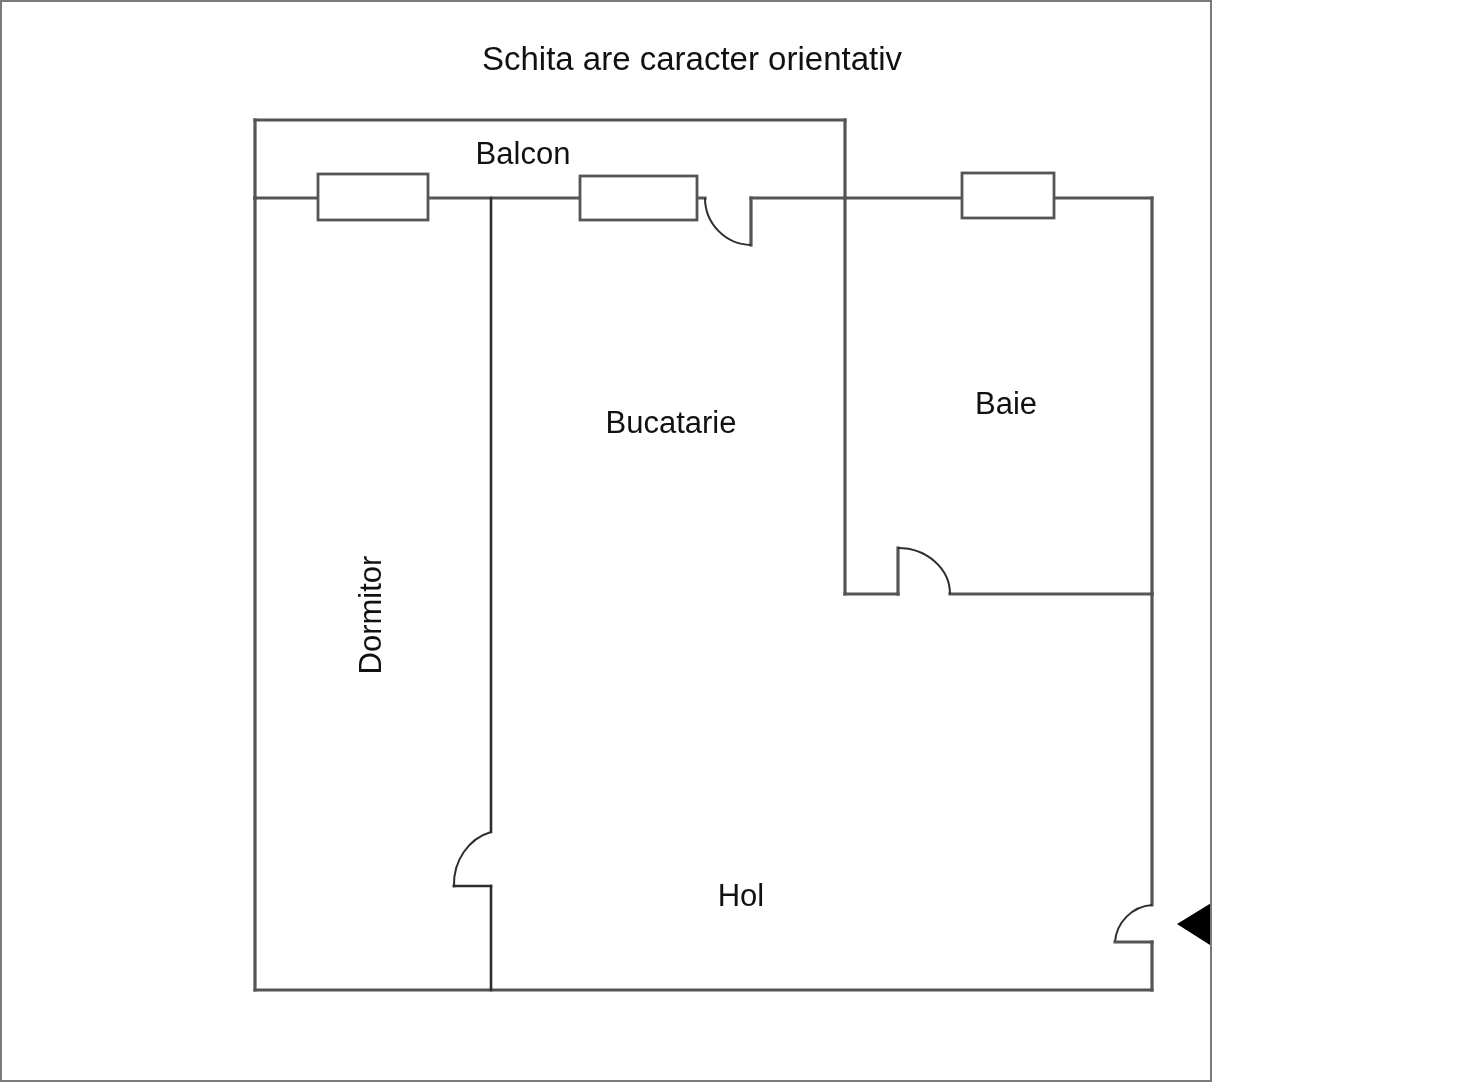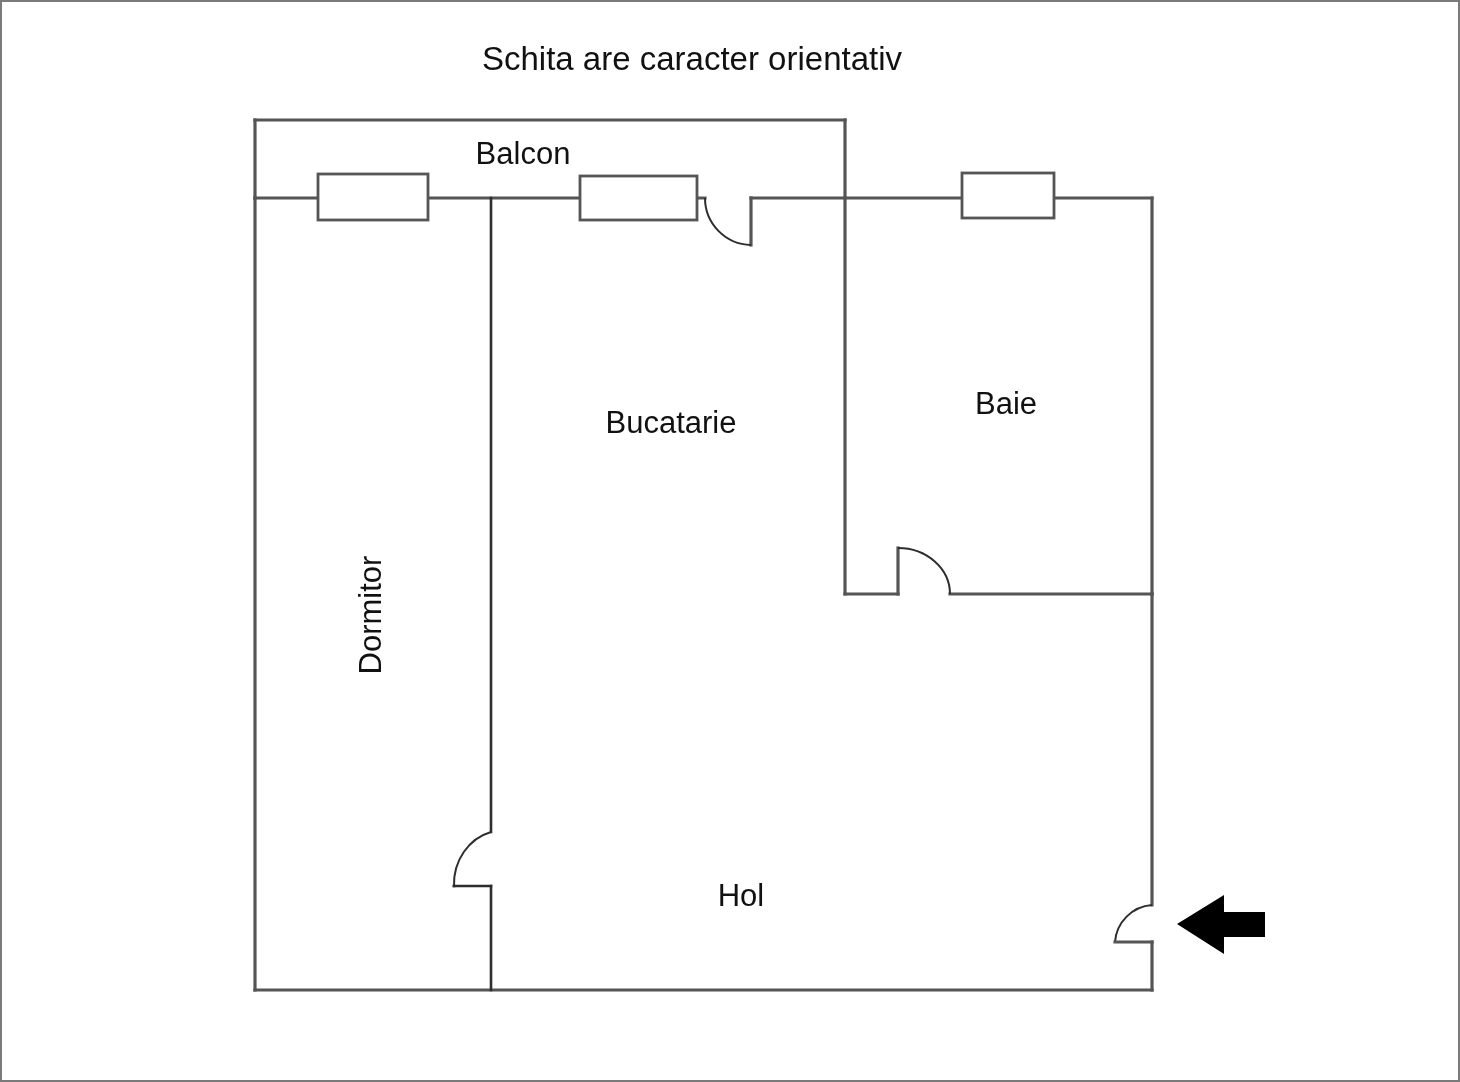--- a/index.html
+++ b/index.html
@@ -5,21 +5,21 @@
   html, body {
     margin: 0;
     padding: 0;
     background: #ffffff;
   }
   body {
     font-family: "Liberation Sans", sans-serif;
   }
   #page {
     position: relative;
-    width: 1460px;
+    width: 1212px;
     height: 1082px;
     background: #ffffff;
     box-sizing: border-box;
     border: 2px solid #7a7a7a;
     overflow: hidden;
     padding-left: 12px;
   }
   #plan-svg {
     position: absolute;
     left: 0;

